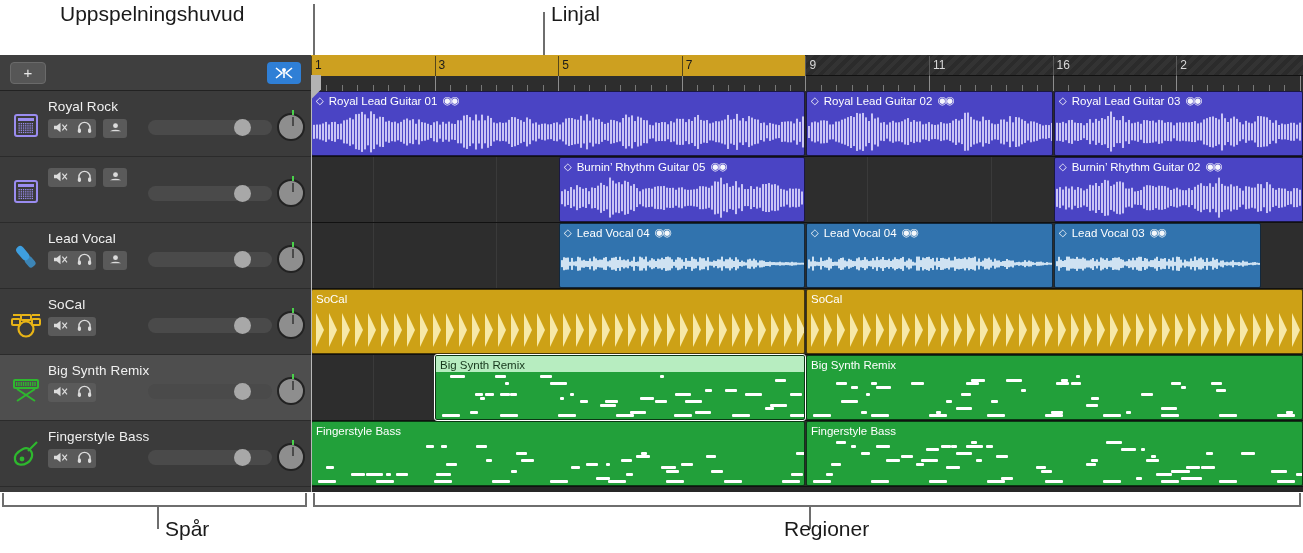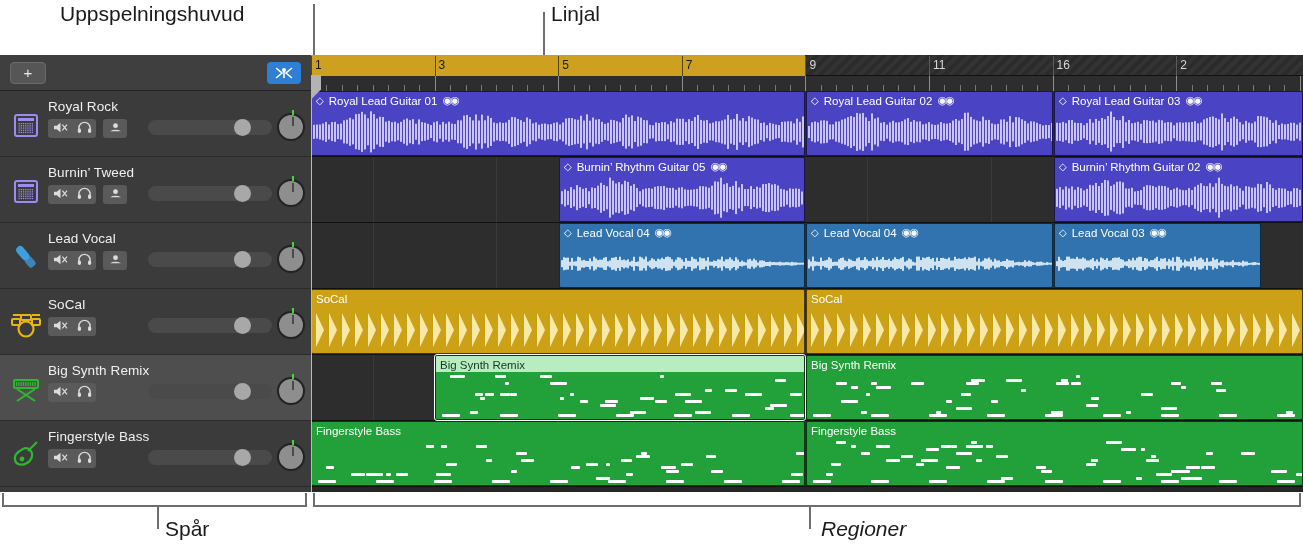--- a/index.html
+++ b/index.html
@@ -246,21 +246,20 @@
                 <rect x="21.700000000000003" y="20.6" width="1.3" height="1.3"></rect>
                 <rect x="8.5" y="22.8" width="1.3" height="1.3"></rect>
                 <rect x="10.7" y="22.8" width="1.3" height="1.3"></rect>
                 <rect x="12.9" y="22.8" width="1.3" height="1.3"></rect>
                 <rect x="15.100000000000001" y="22.8" width="1.3" height="1.3"></rect>
                 <rect x="17.3" y="22.8" width="1.3" height="1.3"></rect>
                 <rect x="19.5" y="22.8" width="1.3" height="1.3"></rect>
                 <rect x="21.700000000000003" y="22.8" width="1.3" height="1.3"></rect>
               </g>
             </svg></span>
-     <div class="tr-name">Burnin’ Tweed</div>
      <div class="tr-btns">
             <div class="tr-btn first">
               <span><svg viewBox="0 0 18 14" width="17" height="13">
                   <path d="M2 5 h3 l4 -3 v10 l-4 -3 h-3 z" fill="#dcdcdc"></path>
                   <path d="M11 4 L16 10 M16 4 L11 10" stroke="#dcdcdc" stroke-width="1.3"></path>
                 </svg></span>
             </div>
             <div class="tr-btn mid">
               <span><svg viewBox="0 0 18 14" width="17" height="13">
                   <path d="M3 9 V7.5 a6 6 0 0 1 12 0 V9" fill="none" stroke="#dcdcdc" stroke-width="1.5"></path>
@@ -1925,13 +1924,13 @@
       </div>
   </div>
 </div>
 
 <div class="bracket" style="left:2px; top:493px; width:305px; height:14px;"></div>
 <div class="callout-line" style="left:157px; top:507px; height:22px;"></div>
 <div class="callout-label" style="left:165px; top:517px;">Spår</div>
 
 <div class="bracket" style="left:313px; top:493px; width:988px; height:14px;"></div>
 <div class="callout-line" style="left:809px; top:507px; height:22px;"></div>
-<div class="callout-label" style="left:821px; top:517px;font-style:italic;">Regioner</div>
+<div class="callout-label" style="left:784px; top:517px;">Regioner</div>
 
 </body></html>

